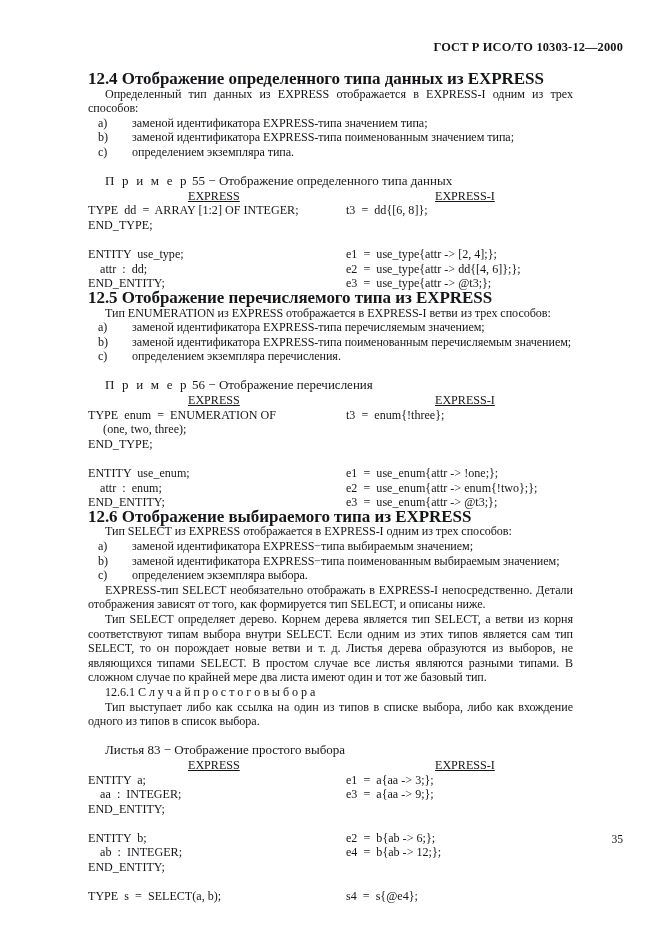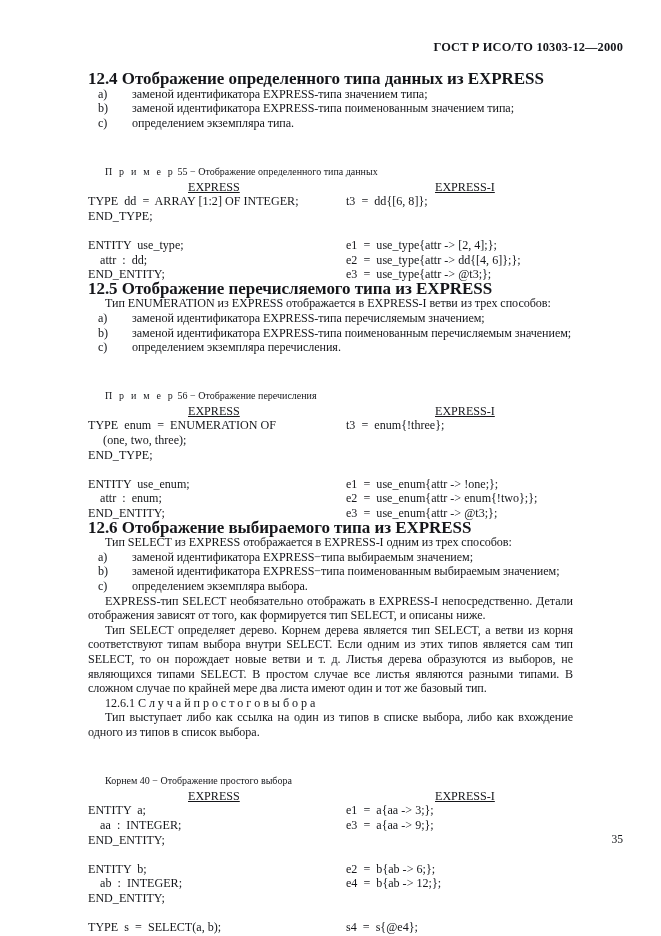--- a/index.html
+++ b/index.html
@@ -75,25 +75,24 @@
     padding-left: 44px;
     letter-spacing: -0.05px;
   }
   ol.abc li .mk {
     position: absolute;
     left: 10px;
     top: 0;
   }
 
   .exlabel {
-    font-size: 10px;
+    font-size: 13px;
     line-height: 14.6px;
     padding-left: 17px;
     white-space: nowrap;
-    margin-top: 20px;
   }
   .exlabel .sp {
     letter-spacing: 2.2px;
   }
 
   
   .codeblock {
     position: relative;
     font-size: 12.1px;
     line-height: 14.6px;
@@ -136,20 +135,21 @@
 <body>
 
 <div class="page">
 
   <div class="runhead">ГОСТ Р ИСО/ТО 10303-12—2000</div>
 
   <div class="content">
 
     <h2 class="sec">12.4 Отображение определенного типа данных из EXPRESS</h2>
 
+    <p class="body ind">Определенный тип данных из EXPRESS отображается в EXPRESS-I одним из трех способов:</p>
 
     <ol class="abc">
       <li>
         <span class="mk">a)</span>
         <span>заменой идентификатора EXPRESS-типа значением типа;</span>
       </li>
       <li>
         <span class="mk">b)</span>
         <span>заменой идентификатора EXPRESS-типа поименованным значением типа;</span>
       </li>
@@ -287,22 +287,22 @@
 
     <p class="body nojust" style="text-indent:17px">
       <span>12.6.1</span><span>&nbsp;</span><span>С л у ч а й   п р о с т о г о   в ы б о р а</span>
     </p>
 
     <p class="body ind">Тип выступает либо как ссылка на один из типов в списке выбора, либо как вхождение одного из типов в список выбора.</p>
 
     <div class="blank"></div>
 
     <div class="exlabel">
-      <span>Корнем</span>
-      <span>40</span>
+      <span>Листья</span>
+      <span>83</span>
       <span>−</span>
       <span>Отображение простого выбора</span>
     </div>
 
     <div class="codeblock">
       <div class="colhead">
         <span style="left:100px">EXPRESS</span>
         <span style="left:347px">EXPRESS-I</span>
       </div>
       <div class="coderow">

